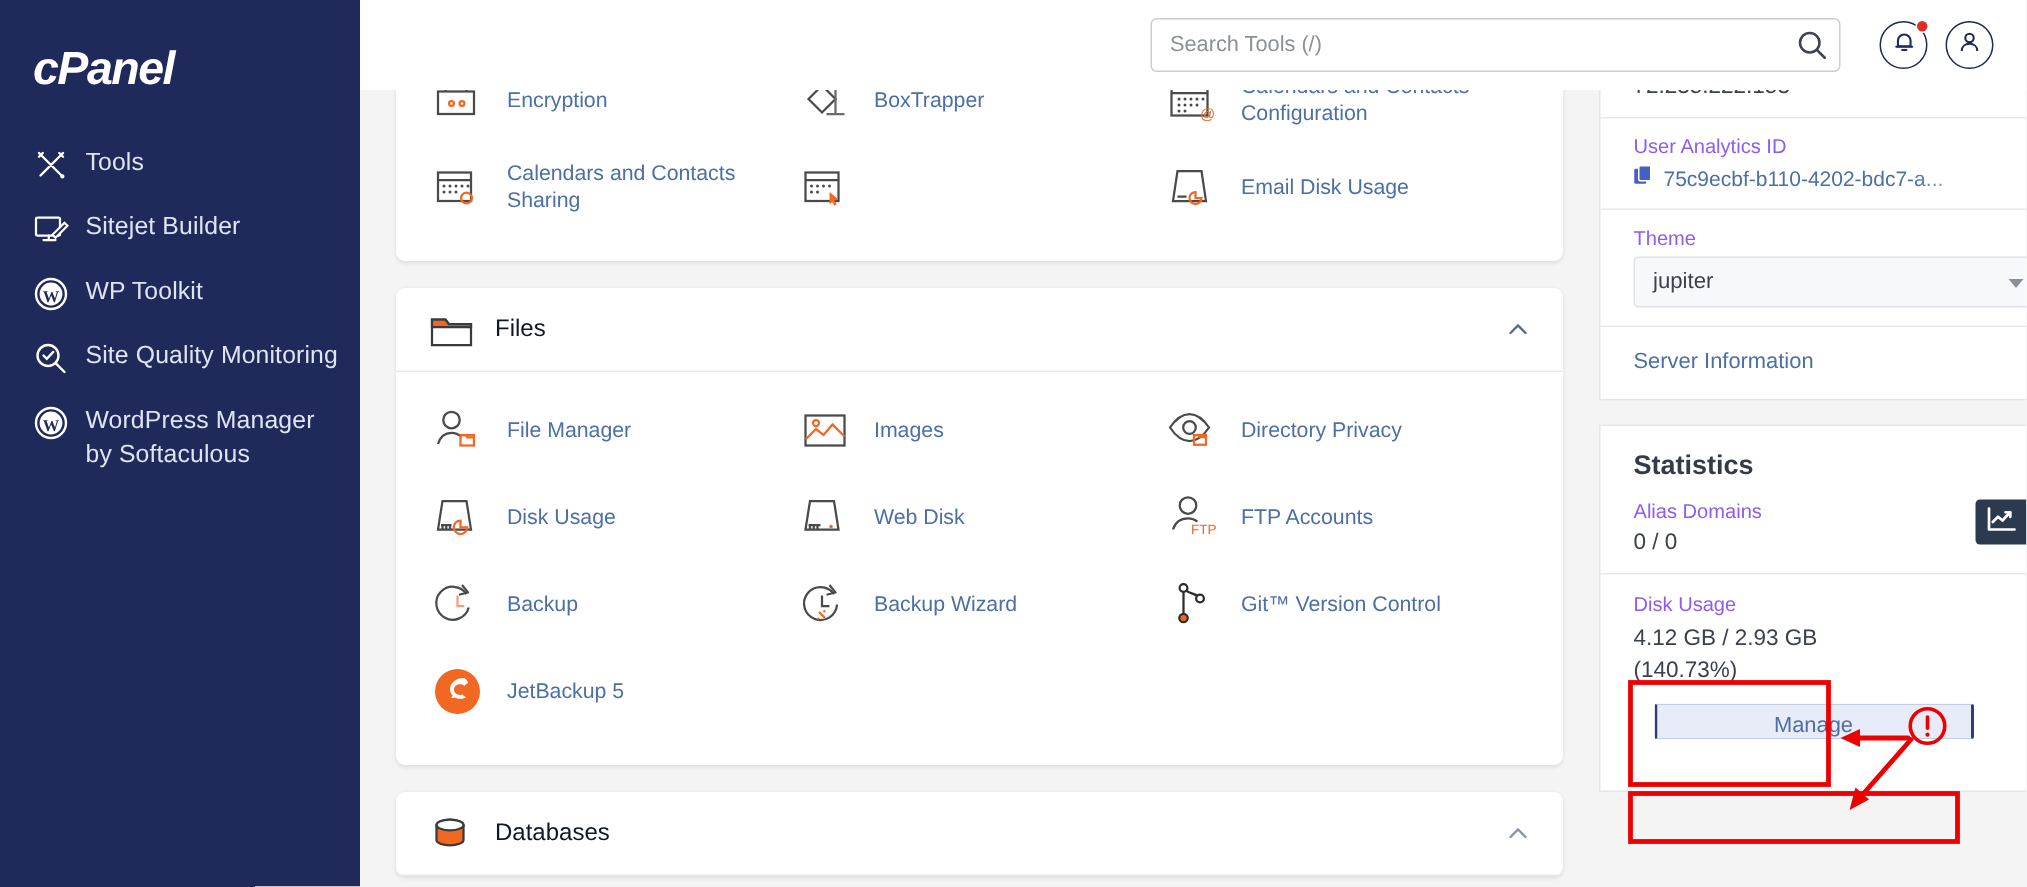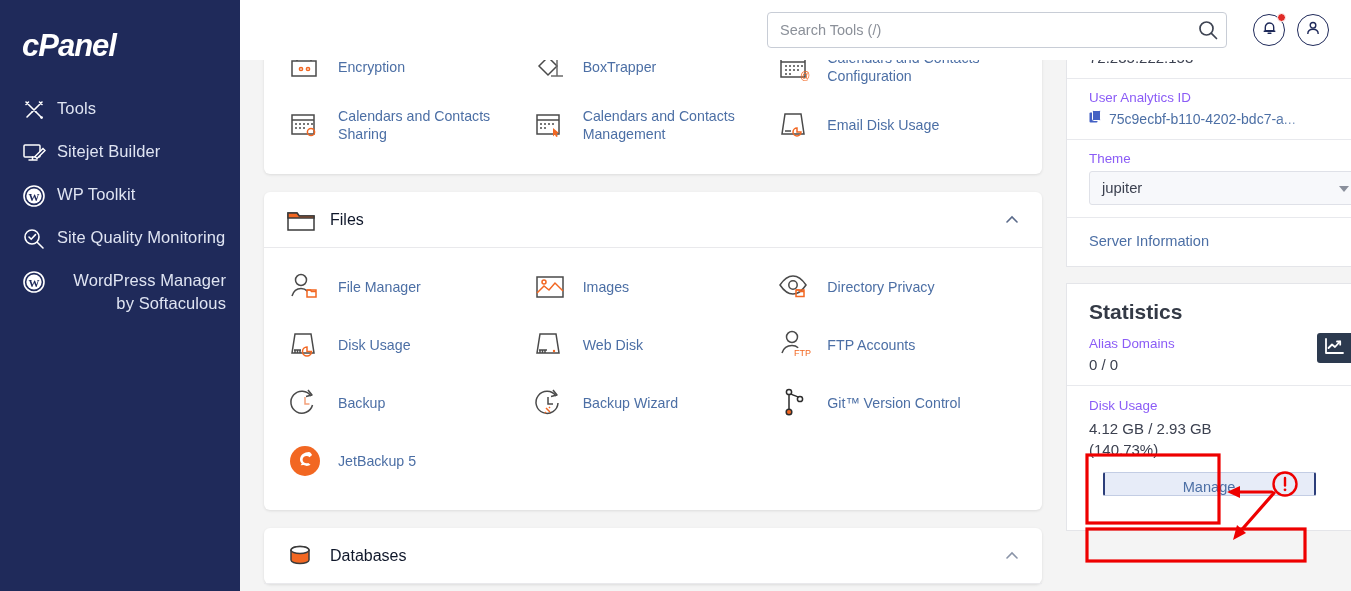--- a/index.html
+++ b/index.html
@@ -14,21 +14,21 @@
   
   .sidebar {
     position: absolute; left: 0; top: 0;
     width: 240px; height: 591px;
     background: #1f2a5a;
     color: #fff;
     overflow: hidden;
   }
   .logo { margin: 26px 0 0 22px; height: 40px; }
   .logo svg { display: block; }
-  .nav { margin-top: 22px; text-align: right; }
+  .nav { margin-top: 22px; }
   .nav-item {
     display: flex; align-items: flex-start;
     padding: 9px 14px 9px 22px;
     cursor: pointer;
     gap: 11px;
   }
   .nav-ico { flex: 0 0 24px; width: 24px; height: 24px; margin-top: 1px; }
   .nav-ico svg { display: block; width: 24px; height: 24px; }
   .nav-label {
     font-size: 16.5px; line-height: 23px;
@@ -158,21 +158,21 @@
   }
   .select .caret {
     position: absolute; right: 14px; top: 14px;
     width: 0; height: 0;
     border-left: 5px solid transparent;
     border-right: 5px solid transparent;
     border-top: 6px solid #8a8f9c;
   }
   .rcard2 { margin-top: 16px; }
   .stats-title {
-    font-size: 21px; font-weight: bold; color: #343a46;
+    font-size: 18px; font-weight: bold; color: #343a46;
     padding: 16px 22px 10px 22px;
   }
   .manage-btn {
     display: block; width: 213px; margin: 8px auto 10px auto;
     height: 24px; line-height: 28px;
     background: #e7ecf8;
     border: 1px solid #c3cde4;
     border-left: 2px solid #2c3e7a;
     border-right: 2px solid #2c3e7a;
     border-radius: 2px;
@@ -377,21 +377,20 @@
                 <circle cx="10" cy="18" r="1"></circle>
                   <circle cx="14" cy="18" r="1"></circle>
                 <circle cx="18" cy="18" r="1"></circle>
                   <circle cx="22" cy="18" r="1"></circle>
                 <circle cx="10" cy="22" r="1"></circle>
                   <circle cx="14" cy="22" r="1"></circle>
               </g>
               <path d="M22 22l6 5-2.6.6 1.4 2.6-1.6.9-1.4-2.6-1.8 1.9z" fill="#f26722" stroke="none"></path>
             </svg>
           </span>
-          <span class="tool-label">Calendars and Contacts Management</span>
         </div>
 
         <div class="tool">
           <span class="tool-ico">
             <svg viewBox="0 0 38 38" fill="none" stroke="#4a4a4a" stroke-width="1.5">
               <path d="M10 8h16l3 20H7z"></path>
               <path d="M10 25h6" stroke="#4a4a4a"></path>
               <path d="M22 22a4 4 0 1 0 4 4h-4z" stroke="#f26722"></path>
             </svg>
           </span>

